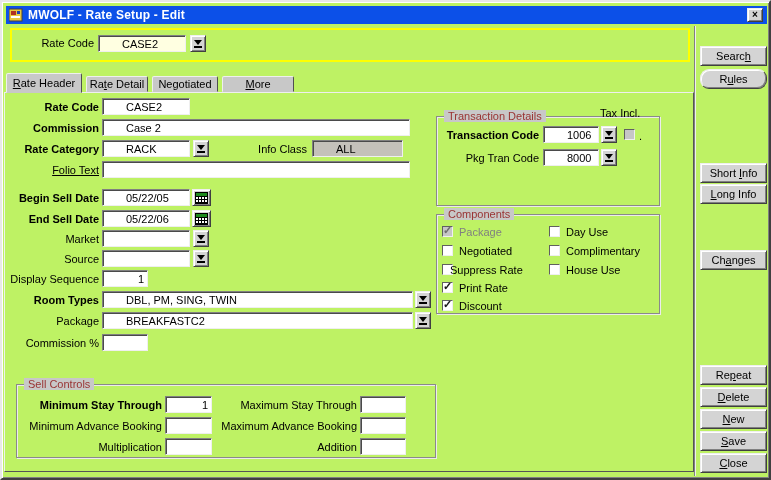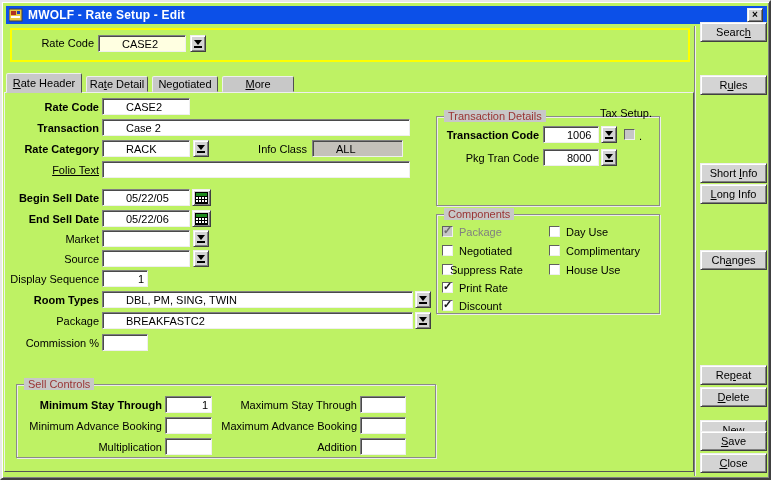--- a/index.html
+++ b/index.html
@@ -123,21 +123,21 @@
   <div class="tab" style="left:84px; width:62px;">Ra<u>t</u>e Detail</div>
   <div class="tab" style="left:150px; width:66px;">Negotiated</div>
   <div class="tab" style="left:220px; width:72px;"><u>M</u>ore</div>
   <div class="canvas"></div>
 
   <div class="lbl bold" style="left:4px; top:99px; width:93px;">Rate Code</div>
   <div class="field" style="left:100px; top:96px; width:88px;">
     <input value="CASE2" style="">
   </div>
 
-  <div class="lbl bold" style="left:4px; top:120px; width:93px;">Transaction</div>
+  <div class="lbl bold" style="left:4px; top:120px; width:93px;">Commission</div>
   <div class="field" style="left:100px; top:117px; width:308px;">
     <input value="Case 2" style="">
   </div>
 
   <div class="lbl bold" style="left:4px; top:141px; width:93px;">Rate Category</div>
   <div class="field" style="left:100px; top:138px; width:88px;">
     <input value="RACK" style="">
   </div>
   <div class="lov btn3d" style="left:191px; top:138px;">
     <span class="arr"></span>
@@ -211,21 +211,21 @@
   </div>
 
   <div class="lbl" style="left:4px; top:335px; width:93px;">Commission %</div>
   <div class="field" style="left:100px; top:332px; width:46px;">
     <input value="" style="">
   </div>
 
   <div class="group" style="left:434px; top:94px; width:224px; height:90px;margin-top:20px;">
     <span class="group-title">Transaction Details</span>
   </div>
-  <div class="lbl" style="left:598px; top:105px; width:48px; text-align:left;">Tax Setup.</div>
+  <div class="lbl" style="left:598px; top:105px; width:48px; text-align:left;">Tax Incl.</div>
   <div class="lbl bold" style="left:440px; top:127px; width:97px;">Transaction Code</div>
   <div class="field" style="left:541px; top:124px; width:56px;">
     <input value="1006" style="">
   </div>
   <div class="lov btn3d" style="left:599px; top:124px;">
     <span class="arr"></span>
     <span class="bar"></span>
   </div>
   <div class="checkbox disabled" style="left:622px; top:127px;"></div>
   <div class="dot" style="left:637px; top:128px;">.</div>
@@ -284,24 +284,24 @@
   <div class="lbl" style="left:20px; top:439px; width:140px;">Multiplication</div>
   <div class="field" style="left:163px; top:436px; width:47px;">
     <input class="num" value="" style="">
   </div>
   <div class="lbl" style="left:210px; top:439px; width:145px;">Addition</div>
   <div class="field" style="left:358px; top:436px; width:46px;">
     <input class="num" value="" style="">
   </div>
 
   <div class="vsep"></div>
-  <button class="side-btn btn3d" style="top:20px;">Searc<u>h</u></button>
-  <button class="side-btn btn3d" style="top:73px;">R<u>u</u>les</button>
+  <button class="side-btn btn3d" style="top:44px;">Searc<u>h</u></button>
+  <button class="side-btn btn3d" style="top:67px;border-radius:9px;">R<u>u</u>les</button>
   <button class="side-btn btn3d" style="top:161px;">Short <u>I</u>nfo</button>
   <button class="side-btn btn3d" style="top:182px;"><u>L</u>ong Info</button>
   <button class="side-btn btn3d" style="top:248px;">Ch<u>a</u>nges</button>
   <button class="side-btn btn3d" style="top:363px;">Re<u>p</u>eat</button>
   <button class="side-btn btn3d" style="top:385px;"><u>D</u>elete</button>
-  <button class="side-btn btn3d" style="top:407px;margin-top:11px;"><u>N</u>ew</button>
+  <button class="side-btn btn3d" style="top:407px;"><u>N</u>ew</button>
   <button class="side-btn btn3d" style="top:429px;"><u>S</u>ave</button>
   <button class="side-btn btn3d" style="top:451px;"><u>C</u>lose</button>
 
 </div>
 
 </body></html>

